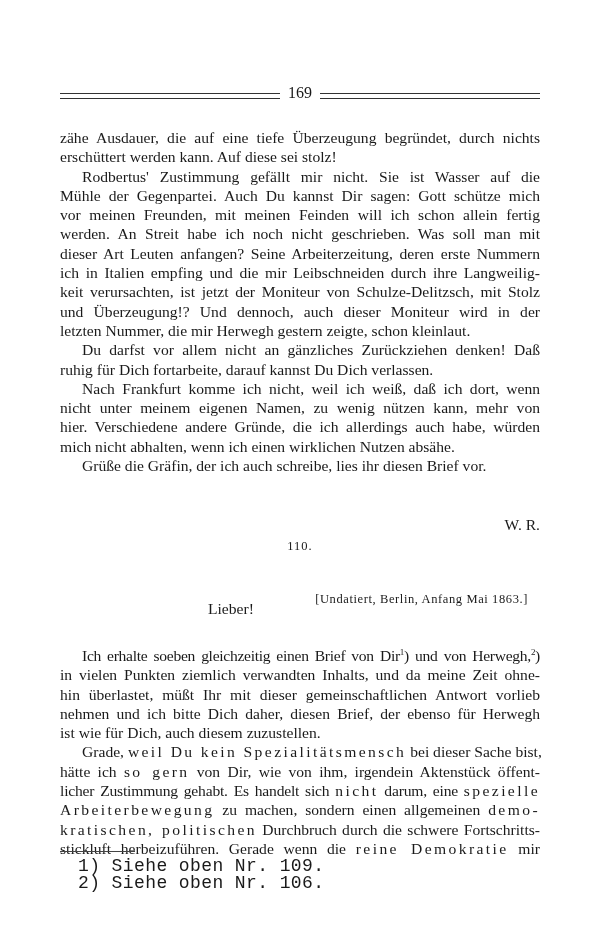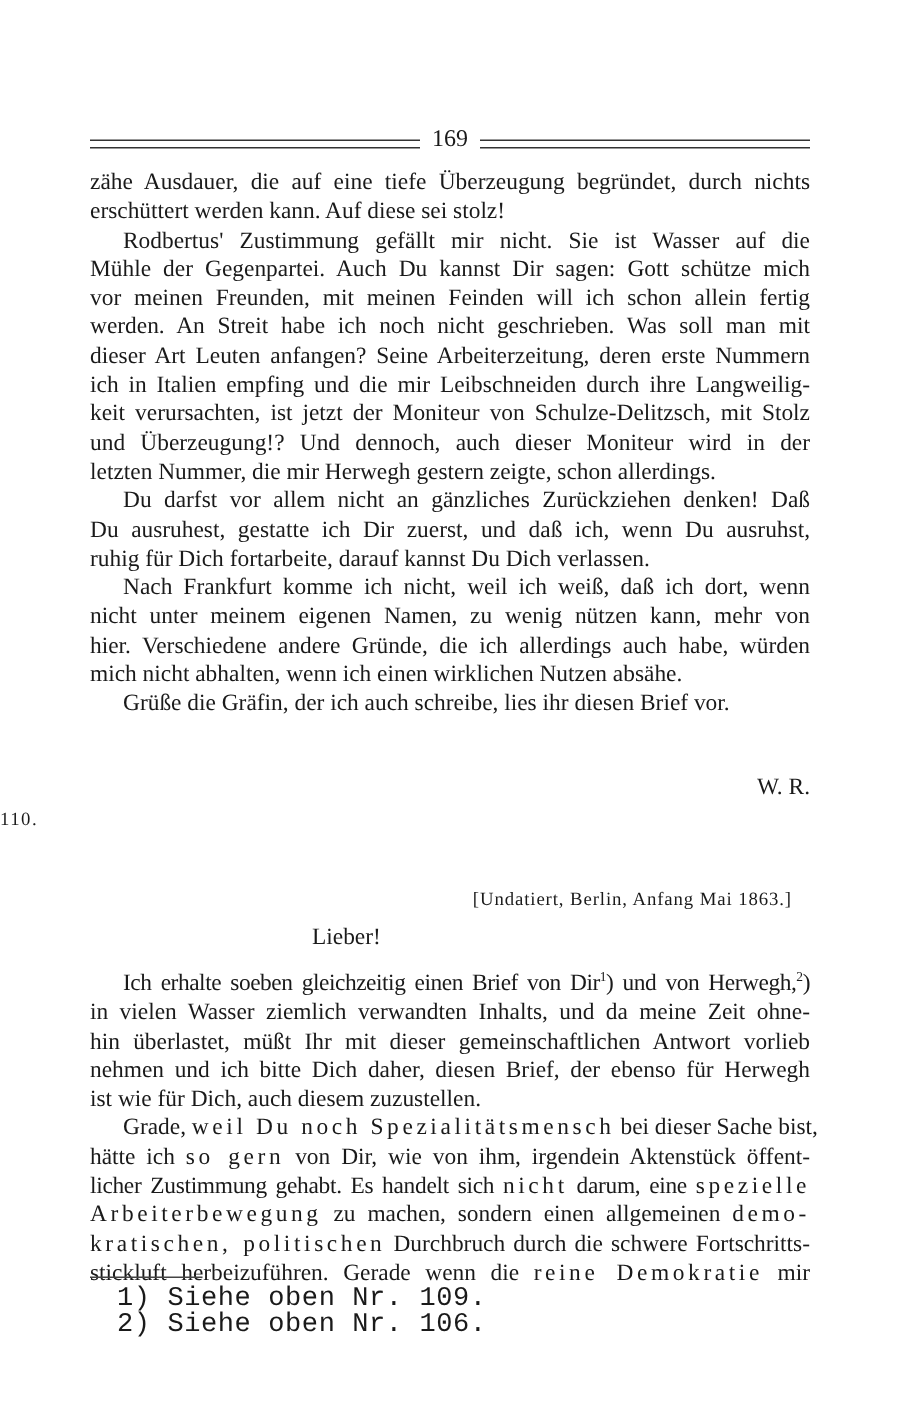--- a/index.html
+++ b/index.html
@@ -10,58 +10,57 @@
   .rule { position: absolute; top: 9px; height: 4px; border-top: 1.2px solid #333; border-bottom: 1.2px solid #333; }
   .rule.left { left: 0; width: 220px; }
   .rule.right { right: 0; width: 220px; }
   .pagenum { position: absolute; left: 0; width: 100%; top: 0; text-align: center; font-size: 16px; font-family: "Liberation Serif", serif; }
   .text { position: absolute; left: 60px; width: 480px; font-family: "Liberation Serif", serif; font-size: 15.6px; line-height: 19.3px; }
   .p { text-align: justify; margin: 0; }
   .p .line { display: block; text-align: justify; text-align-last: justify; white-space: nowrap; }
   .p .line.last { text-align-last: left; }
   .sp { letter-spacing: 2.4px; }
   .sig { position: absolute; right: 60px; top: 496px; font-size: 15.6px; font-family: "Liberation Serif", serif; }
-  .secnum { position: absolute; left: 0; width: 600px; top: 519px; font-size: 12.5px; letter-spacing: 1px; font-family: "Liberation Serif", serif; }
+  .secnum { position: absolute; left: 0; width: 600px; top: 519px; text-align: center; font-size: 12.5px; letter-spacing: 1px; font-family: "Liberation Serif", serif; }
   .sectitle { position: absolute; left: 60px; width: 480px; top: 542px; font-size: 15.6px; font-family: "Liberation Serif", serif; display: flex; justify-content: space-between; }
   .dateline { position: absolute; right: 72px; top: 572px; font-size: 12.5px; letter-spacing: 0.6px; font-family: "Liberation Serif", serif; }
-  .salut { position: absolute; left: 208px; top: 596px; font-size: 15.6px; font-family: "Liberation Serif", serif; }
+  .salut { position: absolute; left: 208px; top: 580px; font-size: 15.6px; font-family: "Liberation Serif", serif; }
   .fnrule { position: absolute; left: 60px; top: 831px; width: 75px; border-top: 1px solid #444; }
   .footnotes { position: absolute; left: 78px; top: 838px; font-size: 18px; line-height: 17px; font-family: Liberation Mono, monospace; letter-spacing: 0.4px; }
   sup { font-size: 9px; line-height: 0; vertical-align: super; }
 </style>
 </head>
 <body>
 
 <div class="page">
 
   <div class="header">
     <div class="rule left"></div>
     <div class="pagenum">169</div>
     <div class="rule right"></div>
   </div>
 
-  <div class="text" style="top:92px;">
+  <div class="text" style="top:108px;">
     <p class="p">
       <span class="line">zähe Ausdauer, die auf eine tiefe Überzeugung begründet, durch nichts</span>
       <span class="line last">erschüttert werden kann. Auf diese sei stolz!</span>
     </p>
     <p class="p">
       <span class="line" style="padding-left:22px;">Rodbertus' Zustimmung gefällt mir nicht. Sie ist Wasser auf die</span>
       <span class="line">Mühle der Gegenpartei. Auch Du kannst Dir sagen: Gott schütze mich</span>
       <span class="line">vor meinen Freunden, mit meinen Feinden will ich schon allein fertig</span>
       <span class="line">werden. An Streit habe ich noch nicht geschrieben. Was soll man mit</span>
       <span class="line">dieser Art Leuten anfangen? Seine Arbeiterzeitung, deren erste Nummern</span>
       <span class="line">ich in Italien empfing und die mir Leibschneiden durch ihre Langweilig-</span>
       <span class="line">keit verursachten, ist jetzt der Moniteur von Schulze-Delitzsch, mit Stolz</span>
       <span class="line">und Überzeugung!? Und dennoch, auch dieser Moniteur wird in der</span>
-      <span class="line last">letzten Nummer, die mir Herwegh gestern zeigte, schon allerdings.</span>
+      <span class="line last">letzten Nummer, die mir Herwegh gestern zeigte, schon kleinlaut.</span>
     </p>
     <p class="p">
       <span class="line" style="padding-left:22px;">Du darfst vor allem nicht an gänzliches Zurückziehen denken! Daß</span>
-      <span class="line">Du ausruhest, gestatte ich Dir zuerst, und daß ich, wenn Du ausruhst,</span>
       <span class="line last">ruhig für Dich fortarbeite, darauf kannst Du Dich verlassen.</span>
     </p>
     <p class="p">
       <span class="line" style="padding-left:22px;">Nach Frankfurt komme ich nicht, weil ich weiß, daß ich dort, wenn</span>
       <span class="line">nicht unter meinem eigenen Namen, zu wenig nützen kann, mehr von</span>
       <span class="line">hier. Verschiedene andere Gründe, die ich allerdings auch habe, würden</span>
       <span class="line last">mich nicht abhalten, wenn ich einen wirklichen Nutzen absähe.</span>
     </p>
     <p class="p">
       <span class="line last" style="padding-left:22px;">Grüße die Gräfin, der ich auch schreibe, lies ihr diesen Brief vor.</span>
@@ -70,27 +69,27 @@
 
   <div class="sig">W. R.</div>
 
   <div class="secnum">110.</div>
   <div class="dateline">[Undatiert, Berlin, Anfang Mai 1863.]</div>
   <div class="salut">Lieber!</div>
 
   <div class="text" style="top:626px;">
     <p class="p">
       <span class="line" style="padding-left:22px; letter-spacing:-0.3px;"><span>Ich erhalte soeben gleichzeitig einen Brief von Dir</span><sup>1</sup><span>) und von Herwegh,</span><sup>2</sup><span>)</span></span>
-      <span class="line">in vielen Wasser ziemlich verwandten Inhalts, und da meine Zeit ohne-</span>
+      <span class="line">in vielen Punkten ziemlich verwandten Inhalts, und da meine Zeit ohne-</span>
       <span class="line">hin überlastet, müßt Ihr mit dieser gemeinschaftlichen Antwort vorlieb</span>
       <span class="line">nehmen und ich bitte Dich daher, diesen Brief, der ebenso für Herwegh</span>
       <span class="line last">ist wie für Dich, auch diesem zuzustellen.</span>
     </p>
     <p class="p">
-      <span class="line" style="padding-left:22px;"><span>Grade, </span><span class="sp">weil Du noch Spezialitätsmensch</span><span> bei dieser Sache bist,</span></span>
+      <span class="line" style="padding-left:22px;"><span>Grade, </span><span class="sp">weil Du kein Spezialitätsmensch</span><span> bei dieser Sache bist,</span></span>
       <span class="line"><span>hätte ich </span><span class="sp">so gern</span><span> von Dir, wie von ihm, irgendein Aktenstück öffent-</span></span>
       <span class="line" style="letter-spacing:-0.2px;"><span>licher Zustimmung gehabt. Es handelt sich </span><span class="sp">nicht</span><span> darum, eine </span><span class="sp">spezielle</span></span>
       <span class="line"><span class="sp">Arbeiterbewegung</span><span> zu machen, sondern einen allgemeinen </span><span class="sp">demo-</span></span>
       <span class="line"><span class="sp">kratischen, politischen</span><span> Durchbruch durch die schwere Fortschritts-</span></span>
       <span class="line"><span>stickluft herbeizuführen. Gerade wenn die </span><span class="sp">reine Demokratie</span><span> mir</span></span>
     </p>
   </div>
 
   <div class="fnrule"></div>
   <div class="footnotes">

